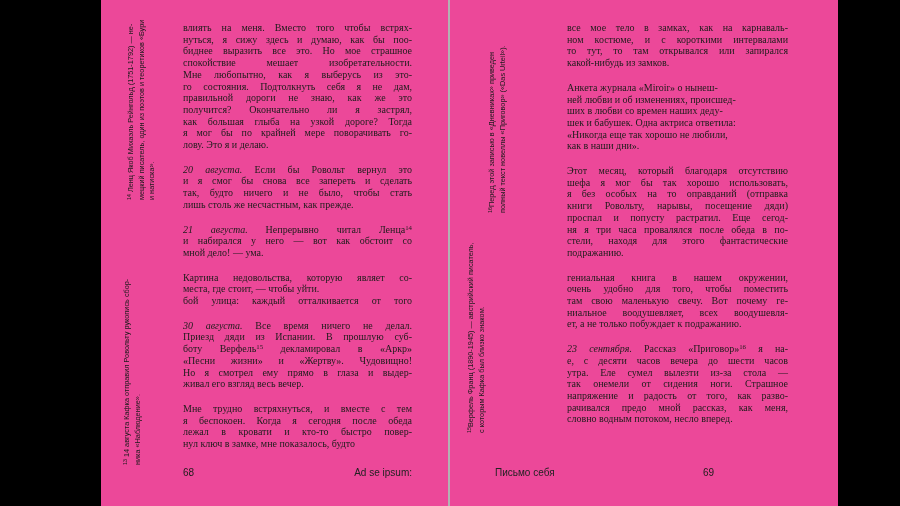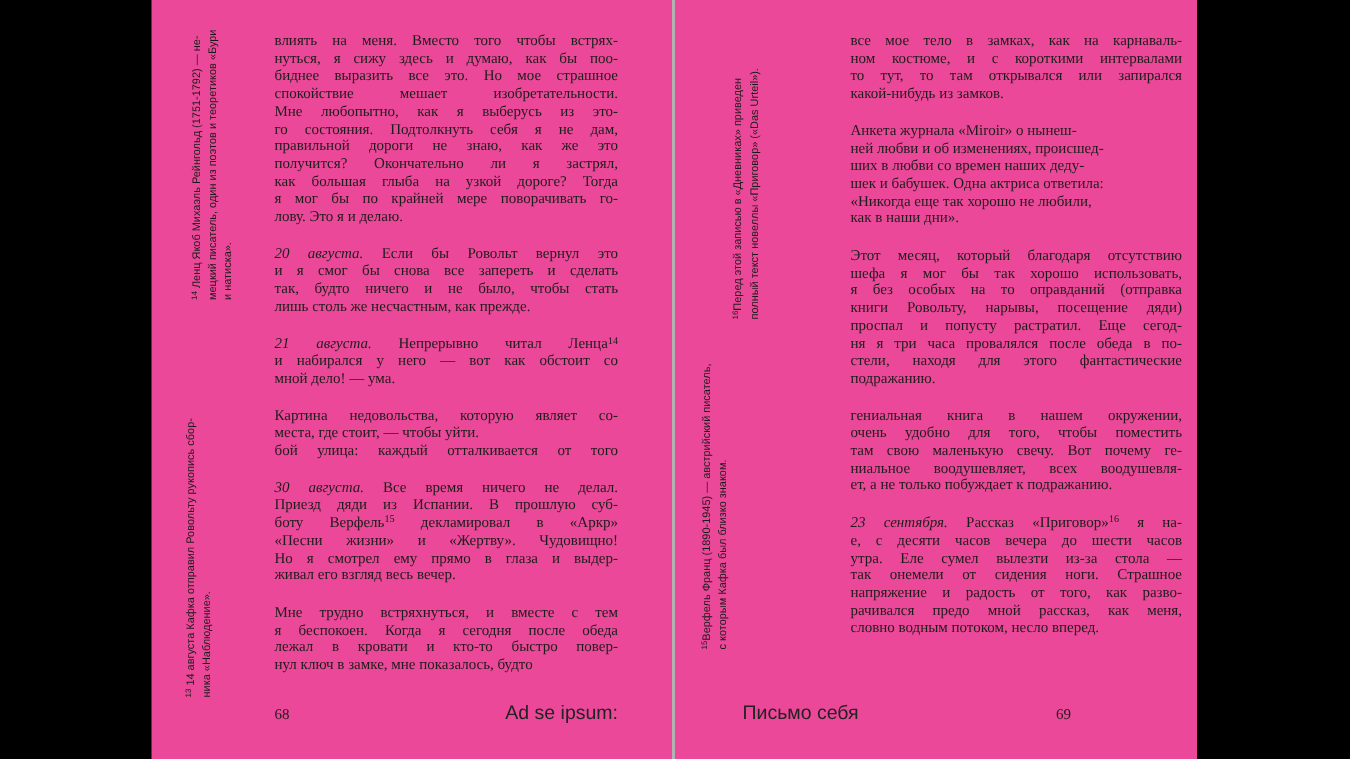--- a/index.html
+++ b/index.html
@@ -1,20 +1,20 @@
 <!DOCTYPE html>
 <html><head>
 <meta charset="utf-8">
 <style>
   html,body{margin:0;padding:0;background:#000;}
   #screen{position:relative;width:900px;height:506px;background:#000;overflow:hidden;
           font-family:"Liberation Serif",serif;}
   .page{position:absolute;top:0;height:506px;background:#ec4899;}
   #page-left{left:101px;width:347px;}
-  #page-right{left:450px;width:348px;}
+  #page-right{left:450px;width:388px;}
   #divider{position:absolute;left:448px;top:0;width:2px;height:506px;background:#b2b2b2;}
 
   
   .textcol{position:absolute;color:#1d1d1b;}
   #col-left{left:82px;top:22px;width:229px;}
   #col-right{left:117px;top:22px;width:221px;}
   .para{margin:0 0 13px 0;}
   .tline{font-size:10px;line-height:11.7px;white-space:normal;}
   .tline.j{text-align:justify;text-align-last:justify;}
   .tline em{}
@@ -29,22 +29,22 @@
   .note-l0{left:25px;top:28px;width:34px;height:172px;} .note-l0 .vi{width:172px;}
   .note-l1{left:21px;top:247px;width:23px;height:218px;} .note-l1 .vi{width:218px;}
   .note-r0{left:37px;top:25px;width:23px;height:188px;}  .note-r0 .vi{width:188px;}
   .note-r1{left:16px;top:215px;width:23px;height:218px;} .note-r1 .vi{width:218px;}
 
   
   .footer{position:absolute;top:467px;display:flex;justify-content:space-between;
           align-items:baseline;}
   #footer-left{left:82px;width:229px;}
   #footer-right{left:45px;width:219px;}
-  .pagenum{font-family:Liberation Serif, serif;font-size:10px;color:#1d1d1b;}
-  .runtitle{font-family:"Liberation Sans",sans-serif;font-size:13px;color:#222;}
+  .pagenum{font-family:Liberation Sans, sans-serif;font-size:10px;color:#1d1d1b;}
+  .runtitle{font-family:"Liberation Sans",sans-serif;font-size:10px;color:#222;}
 </style>
 </head>
 <body>
 
 <div id="screen">
 
   <div class="page" id="page-left">
     <div class="textcol" id="col-left">
         <div class="para">
           <div class="tline j">влиять на меня. Вместо того чтобы встрях-</div>

